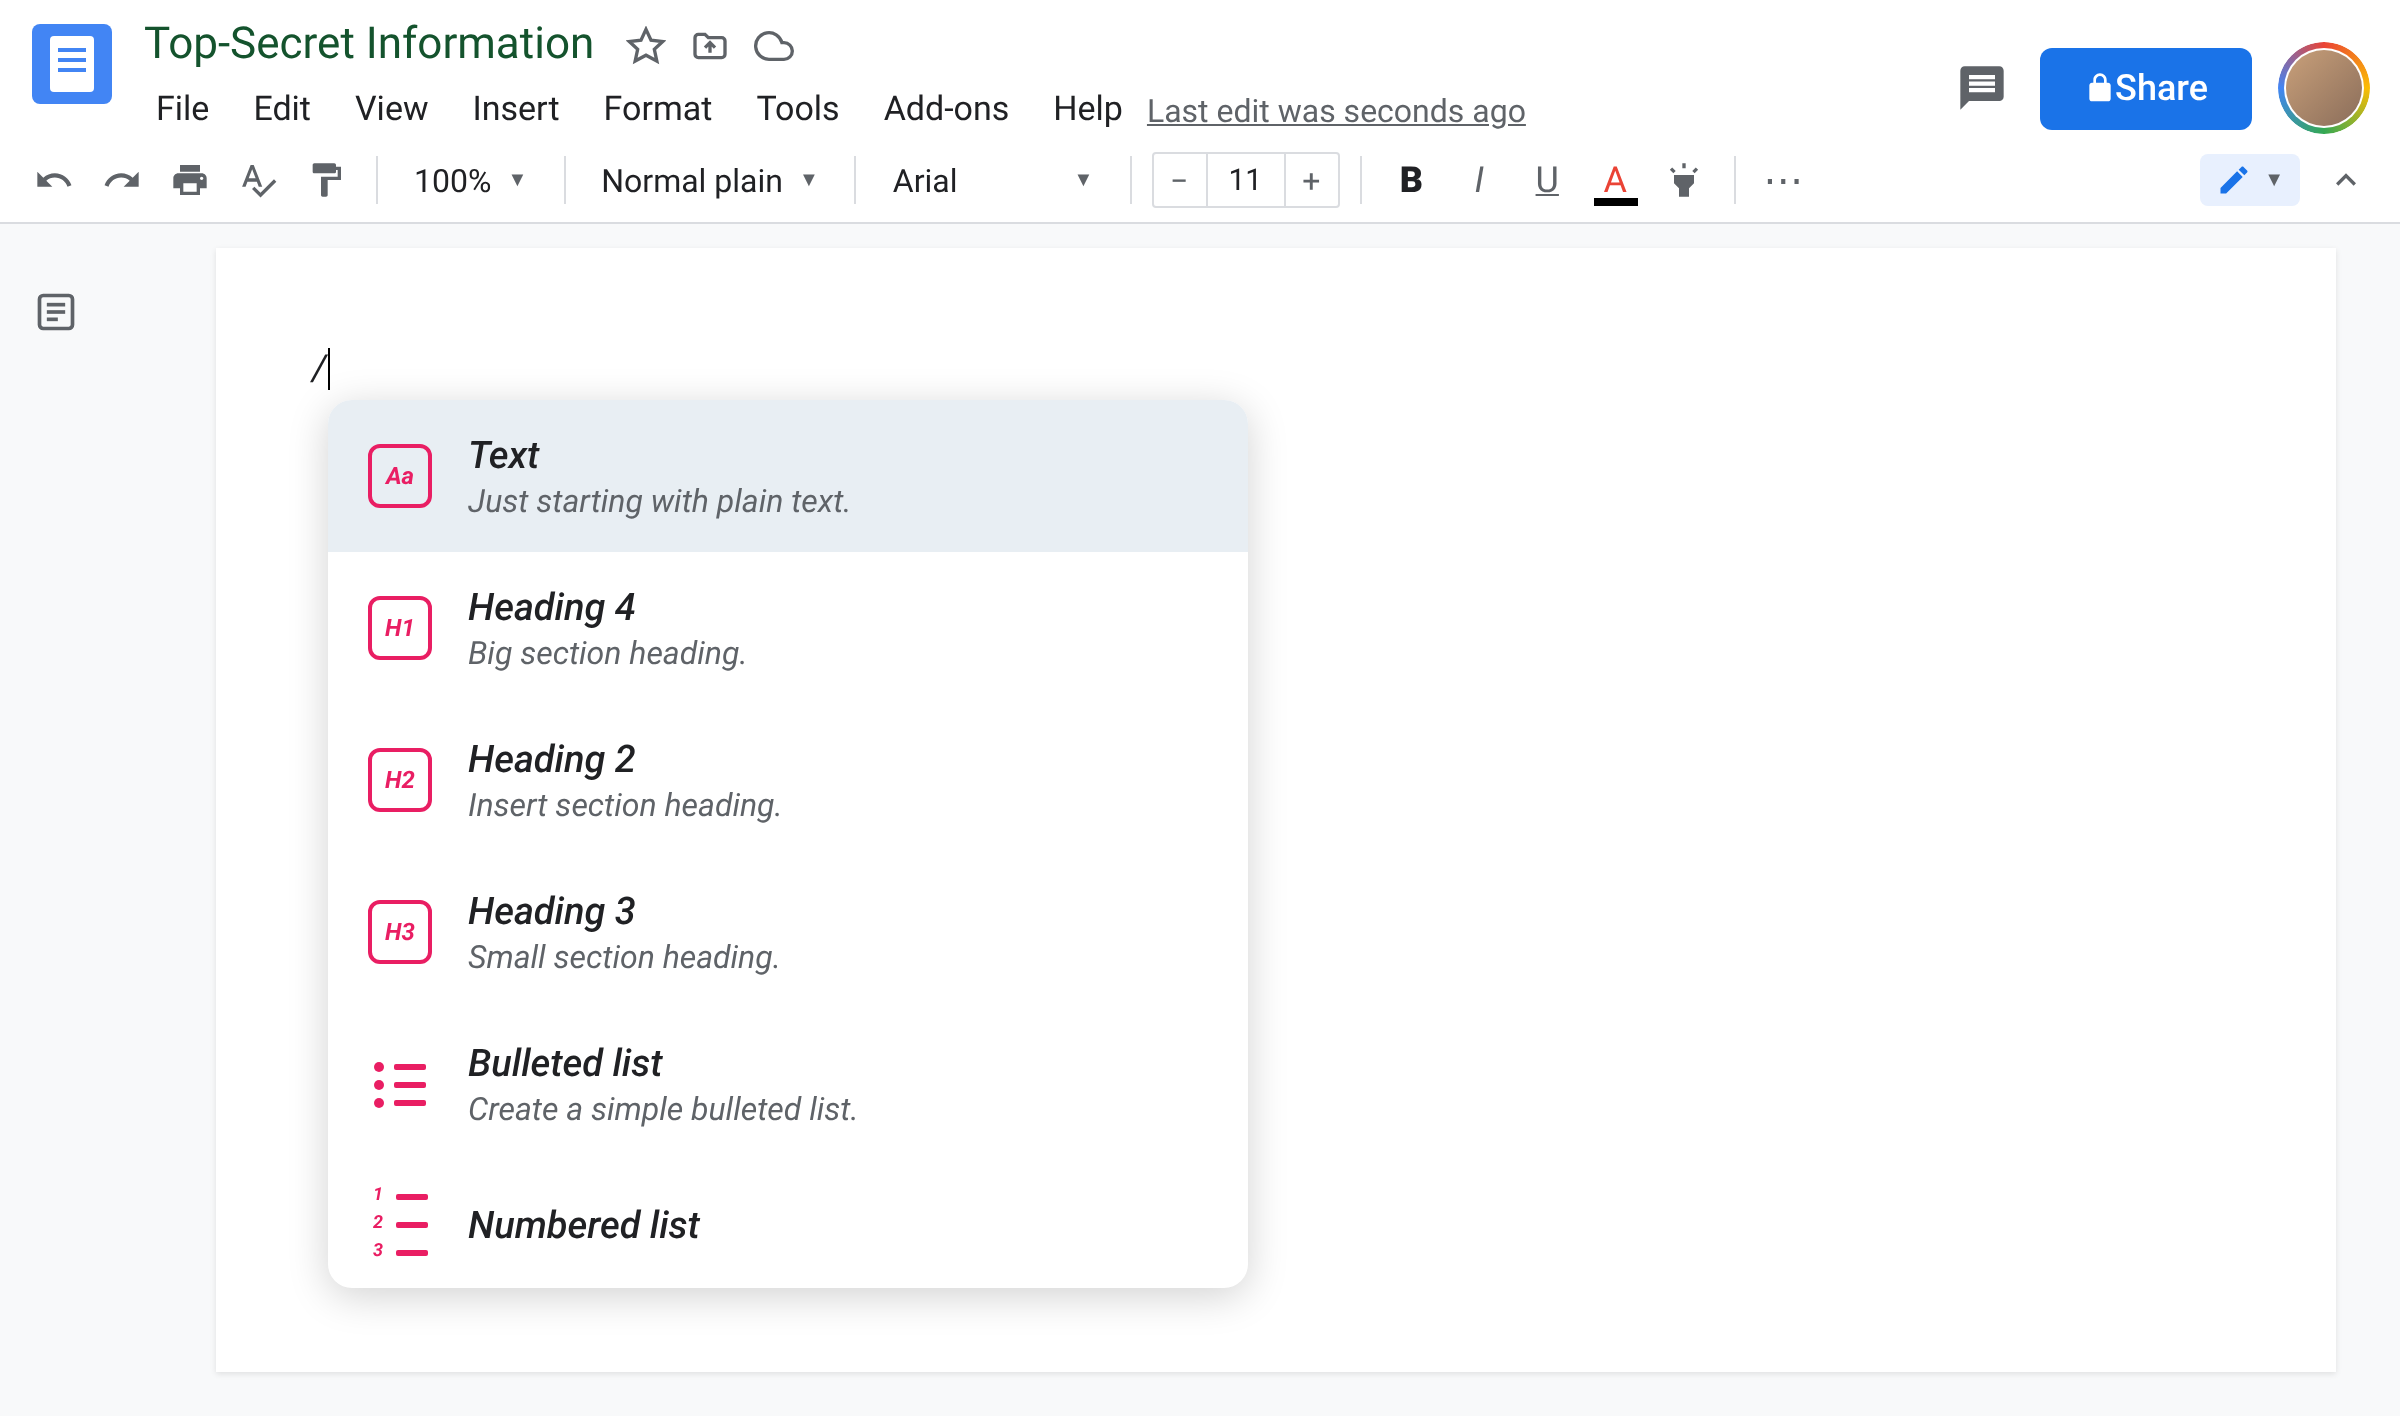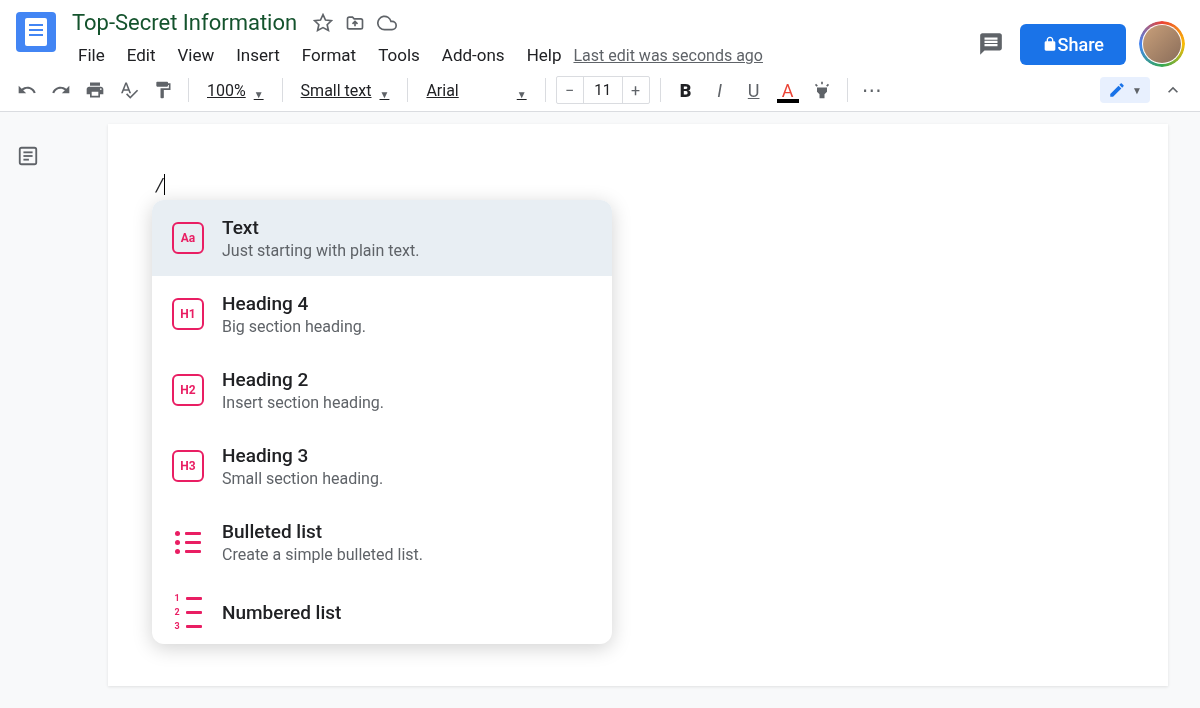--- a/index.html
+++ b/index.html
@@ -21,40 +21,40 @@
 .header-right { display: flex; align-items: center; gap: 14px; margin-top: 14px; }
 .comments-btn { width: 30px; height: 30px; color: #5f6368; display:flex; align-items:center; justify-content:center; cursor:pointer; }
 .share-btn { background: #1a73e8; color: #fff; font-size: 18px; font-weight: 500; padding: 10px 22px; border-radius: 6px; display: flex; align-items: center; gap: 0; cursor:pointer; }
 .avatar { width: 44px; height: 44px; border-radius: 50%; background: linear-gradient(135deg,#c9a07a,#8a6d5a); border: 3px solid transparent; background-clip: padding-box; position:relative; cursor:pointer; }
 .avatar::before { content:''; position:absolute; inset:-4px; border-radius:50%; padding:3px; background: conic-gradient(#ea4335,#fbbc04,#34a853,#4285f4,#ea4335); -webkit-mask: linear-gradient(#fff 0 0) content-box, linear-gradient(#fff 0 0); -webkit-mask-composite: xor; mask-composite: exclude; }
 
 
 .toolbar { background: #fff; border-bottom: 1px solid #dadce0; padding: 6px 12px; display: flex; align-items: center; gap: 4px; }
 .tb-btn { width: 30px; height: 30px; display:flex; align-items:center; justify-content:center; color:#5f6368; border-radius:4px; cursor:pointer; }
 .tb-sep { width:1px; height:24px; background:#dadce0; margin: 0 6px; }
-.tb-select { display:flex; align-items:flex-end; gap:8px; padding: 4px 8px; color:#202124; font-size:16px; cursor:pointer;text-decoration:underline; }
+.tb-select { display:flex; align-items:center; gap:8px; padding: 4px 8px; color:#202124; font-size:16px; cursor:pointer; }
 .tb-dropdown-arrow { color:#5f6368; font-size:10px; }
 .font-size-box { display:flex; align-items:center; border:1px solid #dadce0; border-radius:2px; }
 .font-size-btn { width:26px; height:26px; display:flex; align-items:center; justify-content:center; color:#5f6368; cursor:pointer; }
 .font-size-input { width:40px; height:26px; border:none; border-left:1px solid #dadce0; border-right:1px solid #dadce0; text-align:center; font-size:15px; color:#202124; outline:none; }
 .text-color { position:relative; }
 .text-color::after { content:''; position:absolute; bottom:2px; left:4px; right:4px; height:4px; background:#000; }
 .tb-right { margin-left:auto; display:flex; align-items:center; gap:8px; }
 .edit-mode { background:#e8f0fe; border-radius:4px; padding:4px 8px; display:flex; align-items:center; gap:6px; color:#1a73e8; cursor:pointer; }
 
 
 .canvas-area { display:flex; height: calc(708px - 88px - 46px); }
 .outline-btn { width:40px; height:40px; margin: 24px 0 0 8px; display:flex; align-items:center; justify-content:center; color:#5f6368; cursor:pointer; }
 .page-wrap { flex:1; padding: 12px 20px 0 60px; }
 .page { background:#fff; width: 1060px; height: 100%; box-shadow: 0 1px 3px rgba(0,0,0,0.1); position:relative; padding: 50px 48px; }
 .cursor-slash { font-size:18px; color:#202124; font-style:italic; position:relative; display:inline-block; }
 .cursor-slash::after { content:''; position:absolute; right:-2px; top:0; bottom:0; width:1px; background:#000; }
 
 
-.slash-menu { position:absolute; top: 76px; left: 44px; width: 460px; background:#fff; border-radius:12px; box-shadow: 0 4px 20px rgba(0,0,0,0.18); overflow:hidden; }
+.slash-menu { position:absolute; top: 76px; left: 56px; width: 460px; background:#fff; border-radius:12px; box-shadow: 0 4px 20px rgba(0,0,0,0.18); overflow:hidden;font-style:italic; }
 .slash-item { display:flex; align-items:center; gap:18px; padding: 16px 20px; cursor:pointer; }
 .slash-item.selected { background:#e8eef3; }
 .slash-icon { width:32px; height:32px; border:2px solid #e91e63; border-radius:6px; display:flex; align-items:center; justify-content:center; color:#e91e63; font-size:12px; font-weight:700; flex-shrink:0; }
 .slash-icon.list { border:none; }
 .slash-text { flex:1; }
 .slash-title { font-size:19px; color:#202124; font-weight:500; }
 .slash-desc { font-size:16px; color:#5f6368; margin-top:2px; }
 
 .bullets { display:flex; flex-direction:column; gap:4px; }
 .brow { display:flex; align-items:center; gap:5px; }
@@ -145,21 +145,21 @@
         <path d="M18 4V3c0-.55-.45-1-1-1H5c-.55 0-1 .45-1 1v4c0 .55.45 1 1 1h12c.55 0 1-.45 1-1V6h1v4H9v11c0 .55.45 1 1 1h2c.55 0 1-.45 1-1v-9h8V4h-3z"></path>
       </svg>
     </div>
   <div class="tb-sep"></div>
   <div class="tb-select">
       <span>100%</span>
       <span class="tb-dropdown-arrow">▼</span>
     </div>
   <div class="tb-sep"></div>
   <div class="tb-select">
-      <span>Small text</span>
+      <span>Normal plain</span>
       <span class="tb-dropdown-arrow">▼</span>
     </div>
   <div class="tb-sep"></div>
   <div class="tb-select">
       <span>Arial</span>
       <span class="tb-dropdown-arrow" style="margin-left:50px">▼</span>
     </div>
   <div class="tb-sep"></div>
   <div class="font-size-box">
     <div class="font-size-btn">−</div>

